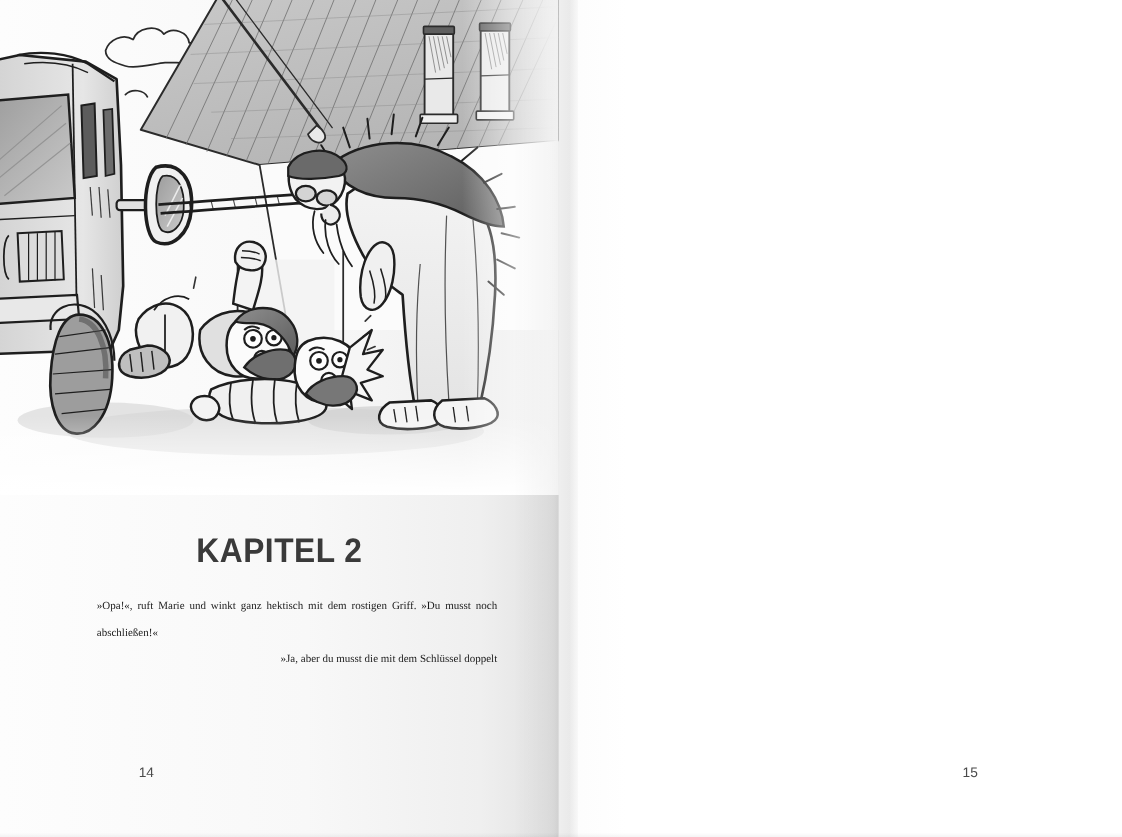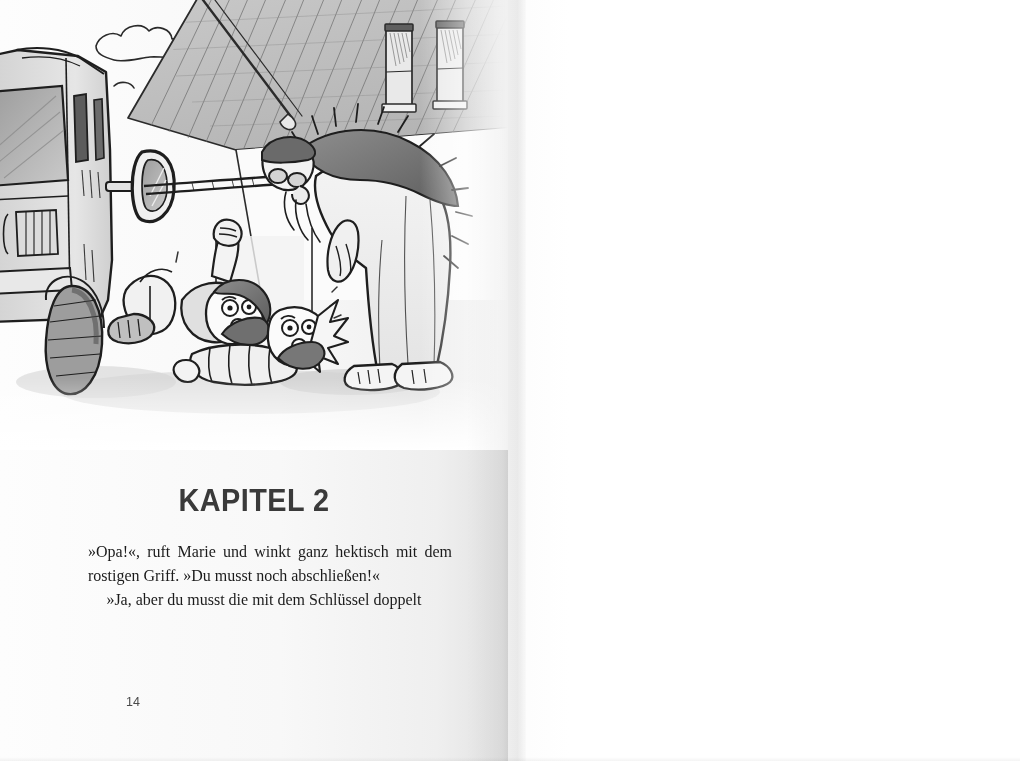--- a/index.html
+++ b/index.html
@@ -94,37 +94,37 @@
     font-size: 31px;
     letter-spacing: 0.5px;
     color: #3a3a3a;
     transform: scaleX(0.93);
   }
 
   
   .body-col {
     position: absolute;
     font-family: "Liberation Serif", serif;
-    font-size: 16px;
+    font-size: 10px;
     line-height: 24.1px;
     color: #1b1b1b;
     text-align: justify;
     text-justify: inter-word;
   }
   .body-left {
     left: 88px;
     top: 540px;
     width: 364px;
   }
   .body-col p {
     margin: 0;
     text-indent: 1.15em;
   }
   .body-col p.noindent { text-indent: 0; }
-  .body-col p.lastline-left { text-align: left; }
+  .body-col p.lastline-left { text-align: right; }
 
   
   .folio {
     position: absolute;
     bottom: 52px;
     font-family: "Liberation Sans", sans-serif;
     font-size: 12.5px;
     color: #4a4a4a;
   }
   .folio-left  { left: 0; right: 0; text-align: center; margin-left: -242px; }
@@ -503,18 +503,19 @@
       <p class="lastline-left">»Ja, aber du musst die mit dem Schlüssel doppelt</p>
     </div>
 
     <div class="folio folio-left">14</div>
 
     <div class="page-edge-bottom"></div>
   </div>
 
   <div class="page page-right">
 
+    <div class="folio folio-right">15</div>
 
     <div class="page-edge-bottom"></div>
   </div>
 
   <div class="gutter-shadow"></div>
 </div>
 
 </body></html>

